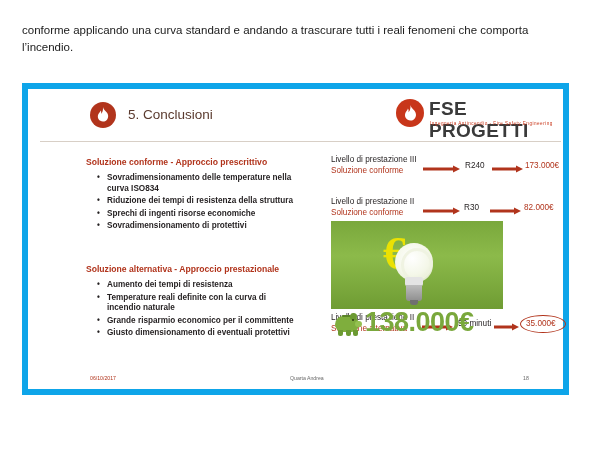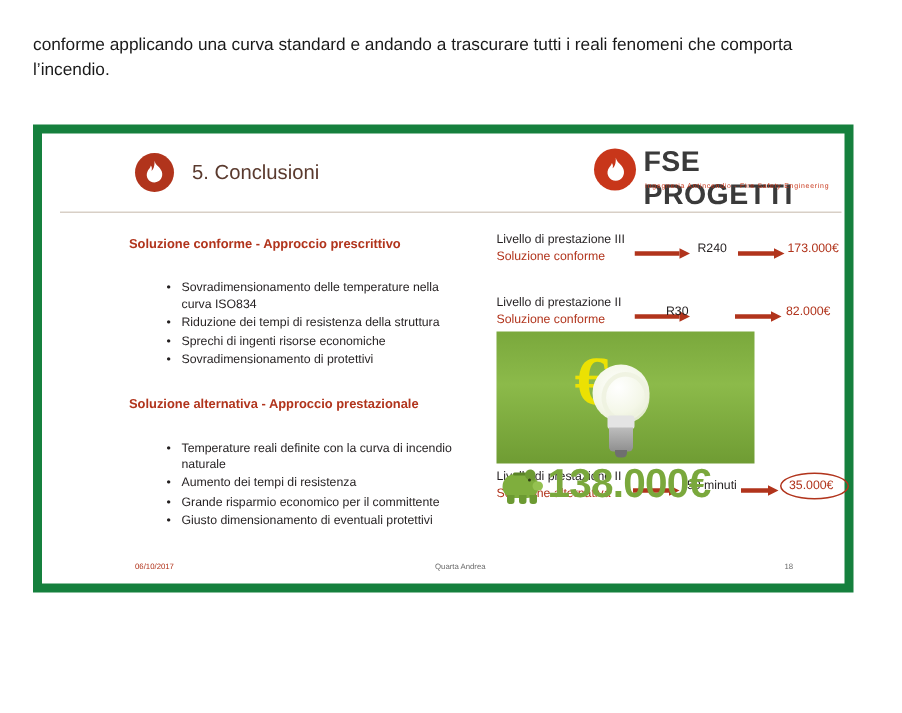--- a/index.html
+++ b/index.html
@@ -29,21 +29,21 @@
     color: #1a1a1a;
     line-height: 17px;
   }
   .slide {
     position: absolute;
     left: 22px;
     top: 83px;
     width: 547px;
     height: 312px;
     background: #ffffff;
-    border: 6px solid #15803d;
+    border: 6px solid #0ea5e9;
     box-sizing: border-box;
   }
   .slide-inner {
     position: relative;
     width: 100%;
     height: 100%;
     box-sizing: border-box;
   }
   
   .hdr {
@@ -130,25 +130,26 @@
   .lh2 {
     position: absolute;
     left: 58px;
     top: 175px;
     font-size: 8.6px;
     font-weight: bold;
     color: #b1341c;
   }
   ul.bullets {
     position: absolute;
-    margin: 16px;
+    margin: 2px;
     padding: 0;
     list-style: none;
     font-size: 8.2px;
     color: #231f20;
+    font-weight: bold;
   }
   ul.bullets li {
     position: relative;
     padding-left: 11px;
     margin-bottom: 2px;
     line-height: 10.5px;
   }
   ul.bullets li:before {
     content: "\2022";
     position: absolute;
@@ -383,22 +384,22 @@
       <div class="lh1">Soluzione conforme - Approccio prescrittivo</div>
       <ul class="bullets list-a">
         <li>Sovradimensionamento delle temperature nella curva ISO834</li>
         <li>Riduzione dei tempi di resistenza della struttura</li>
         <li>Sprechi di ingenti risorse economiche</li>
         <li>Sovradimensionamento di protettivi</li>
       </ul>
 
       <div class="lh2">Soluzione alternativa - Approccio prestazionale</div>
       <ul class="bullets list-b">
+        <li>Aumento dei tempi di resistenza</li>
         <li>Temperature reali definite con la curva di incendio naturale</li>
-        <li>Aumento dei tempi di resistenza</li>
         <li>Grande risparmio economico per il committente</li>
         <li>Giusto dimensionamento di eventuali protettivi</li>
       </ul>
 
       <div class="grp" style="left:303px; top:66px;">
         <div class="grp-lbl">
           <span>Livello di prestazione III</span>
           <span class="sub-red">Soluzione conforme</span>
         </div>
       </div>
@@ -416,21 +417,21 @@
       <div class="grp" style="left:303px; top:108px;">
         <div class="grp-lbl">
           <span>Livello di prestazione II</span>
           <span class="sub-red">Soluzione conforme</span>
         </div>
       </div>
       <svg class="arrow" style="left:395px; top:118px; width:38px;" viewBox="0 0 38 8">
         <path d="M0 4 L30 4" stroke="#b1341c" stroke-width="3"></path>
           <path d="M30 0.5 L37 4 L30 7.5 Z" fill="#b1341c"></path>
       </svg>
-      <div class="val-dark" style="left:416px; top:114px;">R30</div>
+      <div class="val-dark" style="left:436px; top:114px;">R30</div>
       <svg class="arrow" style="left:462px; top:118px; width:32px;" viewBox="0 0 32 8">
         <path d="M0 4 L24 4" stroke="#b1341c" stroke-width="3"></path>
           <path d="M24 0.5 L31 4 L24 7.5 Z" fill="#b1341c"></path>
       </svg>
       <div class="val-red" style="left:496px; top:114px;">82.000€</div>
 
       <div class="imgblock">
         <div class="euro-sym">€</div>
         <div class="bulb">
           <div class="bulb-glass"></div>

